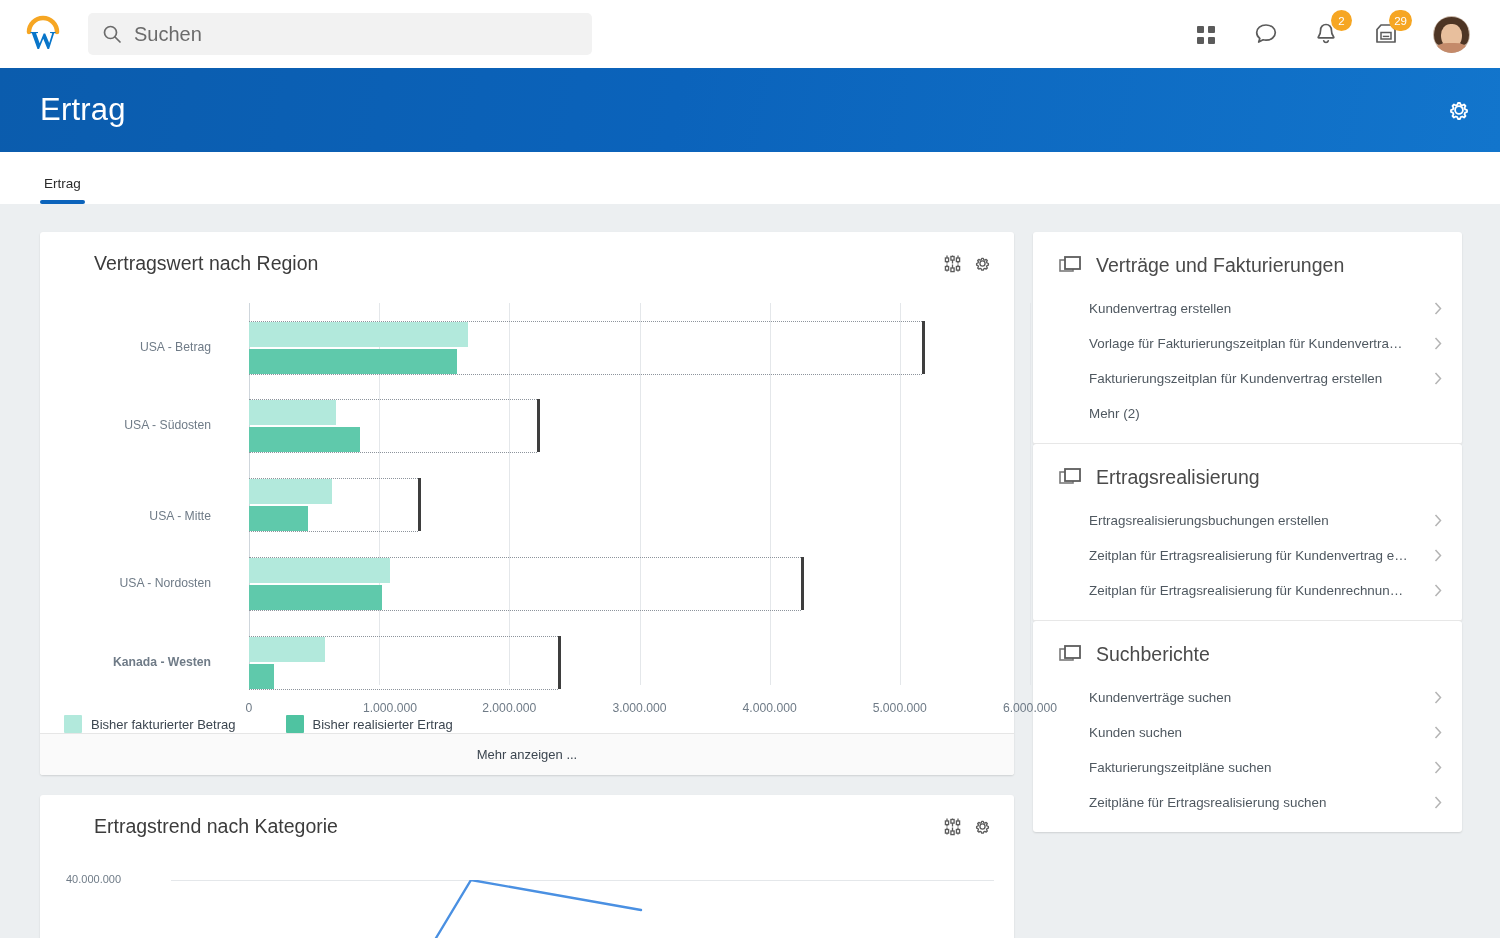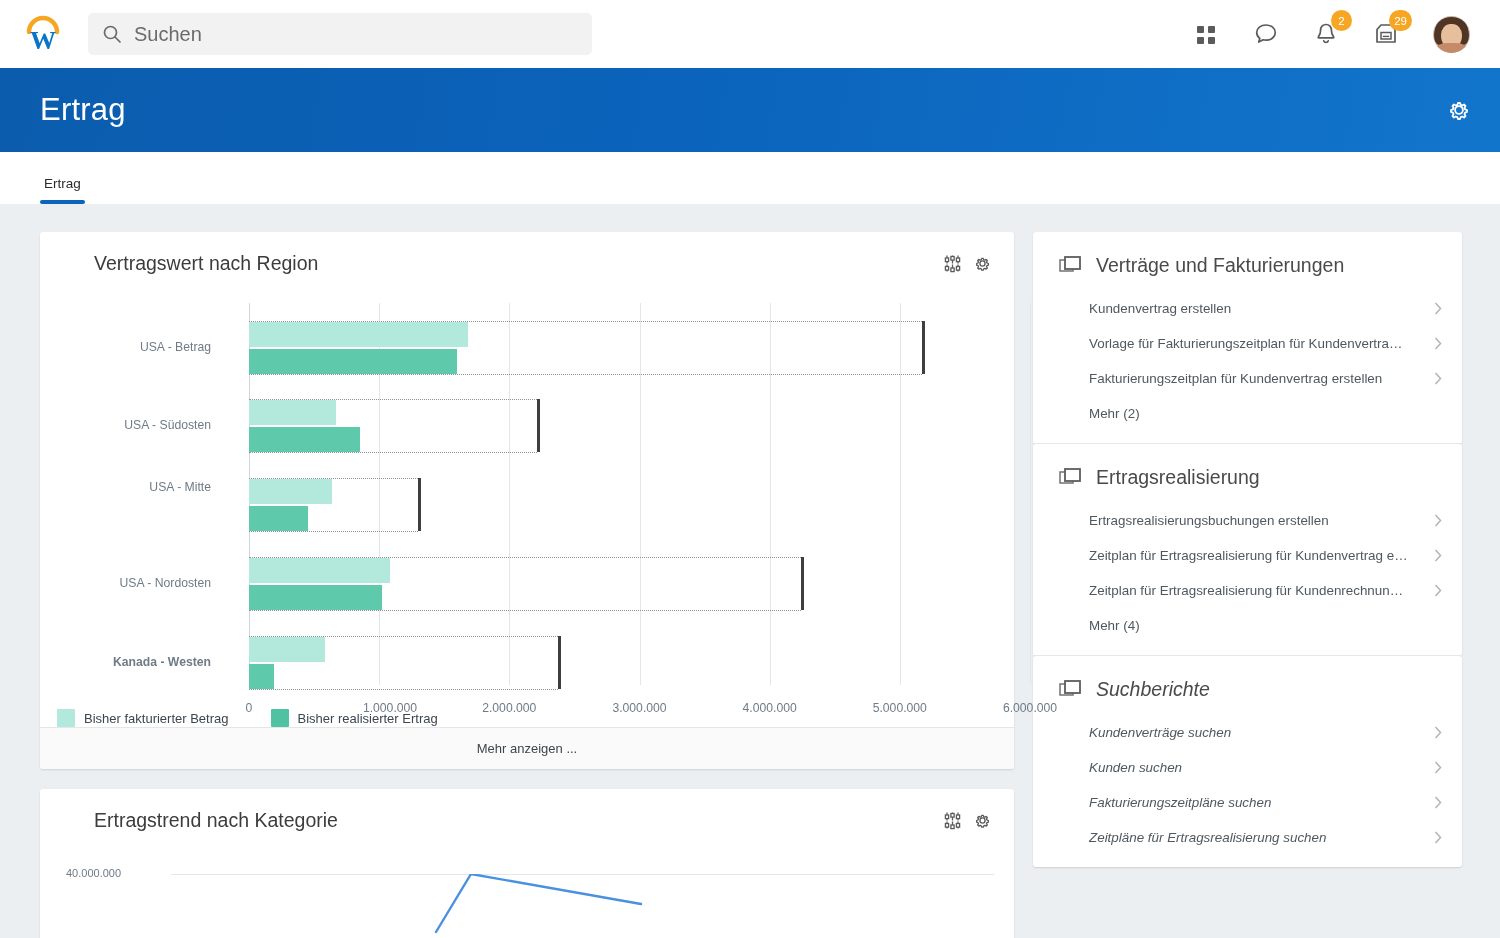--- a/index.html
+++ b/index.html
@@ -154,22 +154,23 @@
     left: 209px; top: 414px; width: 781px;
   }
   .xtick {
     position: absolute;
     font-size: 12.2px; color: #6f7b87;
     transform: translateX(-50%);
     white-space: nowrap;
   }
 
   .legend {
-    display: flex; align-items: center; gap: 18px;
-    padding: 4px 0 0 17px;
+    display: flex; align-items: center; gap: 26px;
+    padding: 4px 0 0 24px;
+    margin-top: 6px;
   }
   .legend .item { display: flex; align-items: center; gap: 9px; margin-right: 24px; }
   .swatch { width: 18px; height: 18px; border-radius: 1px; }
   .legend .lbl { font-size: 13px; color: #3c4650; }
 
   .morebar {
     border-top: 1px solid #e6e6e6;
     background: #fafafa;
     height: 42px;
     display: flex; align-items: center; justify-content: center;
@@ -355,21 +356,21 @@
           <div class="tgt-h" style="left:0; top:71px;  width:673px;"></div>
           <div class="tgt-v" style="left:673px; top:18px; height:53px;"></div>
 
           <div class="ylabel" style="top:122px;">USA - Südosten</div>
           <div class="tgt-h" style="left:0; top:96px;  width:288px;"></div>
           <div class="bar light" style="left:0; top:97px;  width:87.2px;"></div>
           <div class="bar dark" style="left:0; top:124px; width:110.7px;"></div>
           <div class="tgt-h" style="left:0; top:149px; width:288px;"></div>
           <div class="tgt-v" style="left:288px; top:96px; height:53px;"></div>
 
-          <div class="ylabel" style="top:184px;">USA - Mitte</div>
+          <div class="ylabel" style="top:213px;">USA - Mitte</div>
           <div class="tgt-h" style="left:0; top:175px; width:169.3px;"></div>
           <div class="bar light" style="left:0; top:176px; width:83.3px;"></div>
           <div class="bar dark" style="left:0; top:203px; width:59.2px;"></div>
           <div class="tgt-h" style="left:0; top:228px; width:169.3px;"></div>
           <div class="tgt-v" style="left:169.3px; top:175px; height:53px;"></div>
 
           <div class="ylabel" style="top:280px;">USA - Nordosten</div>
           <div class="tgt-h" style="left:0; top:254px; width:552px;"></div>
           <div class="bar light" style="left:0; top:255px; width:140.6px;"></div>
           <div class="bar dark" style="left:0; top:282px; width:132.8px;"></div>
@@ -531,28 +532,25 @@
           </span>
         </div>
         <div class="pitem">
           <span class="txt">Zeitplan für Ertragsrealisierung für Kundenrechnung…</span>
           <span class="chev">
             <svg viewBox="0 0 8 13" width="8" height="13">
                 <polyline points="1.5,1 6.5,6.5 1.5,12" fill="none" stroke="#b4b4b4" stroke-width="1.5"></polyline>
               </svg>
           </span>
         </div>
-        <div class="pitem plain">
-          <span class="txt">Mehr (4)</span>
-        </div>
       </div>
       <div class="panel-divider"></div>
     </div>
 
-    <div class="panel" style="margin-top:0;font-style:italic;">
+    <div class="panel" style="margin-top:0;">
       <div class="panel-head">
         <span class="panel-icon">
           <svg viewBox="0 0 22 19" width="22" height="19">
             <rect x="1" y="4" width="13" height="11" fill="none" stroke="#7a7a7a" stroke-width="1.6"></rect>
             <rect x="6" y="1" width="15" height="12" fill="#fff" stroke="#5d5d5d" stroke-width="1.8"></rect>
           </svg>
         </span>
         <span class="panel-title">Suchberichte</span>
       </div>
       <div class="plist">

